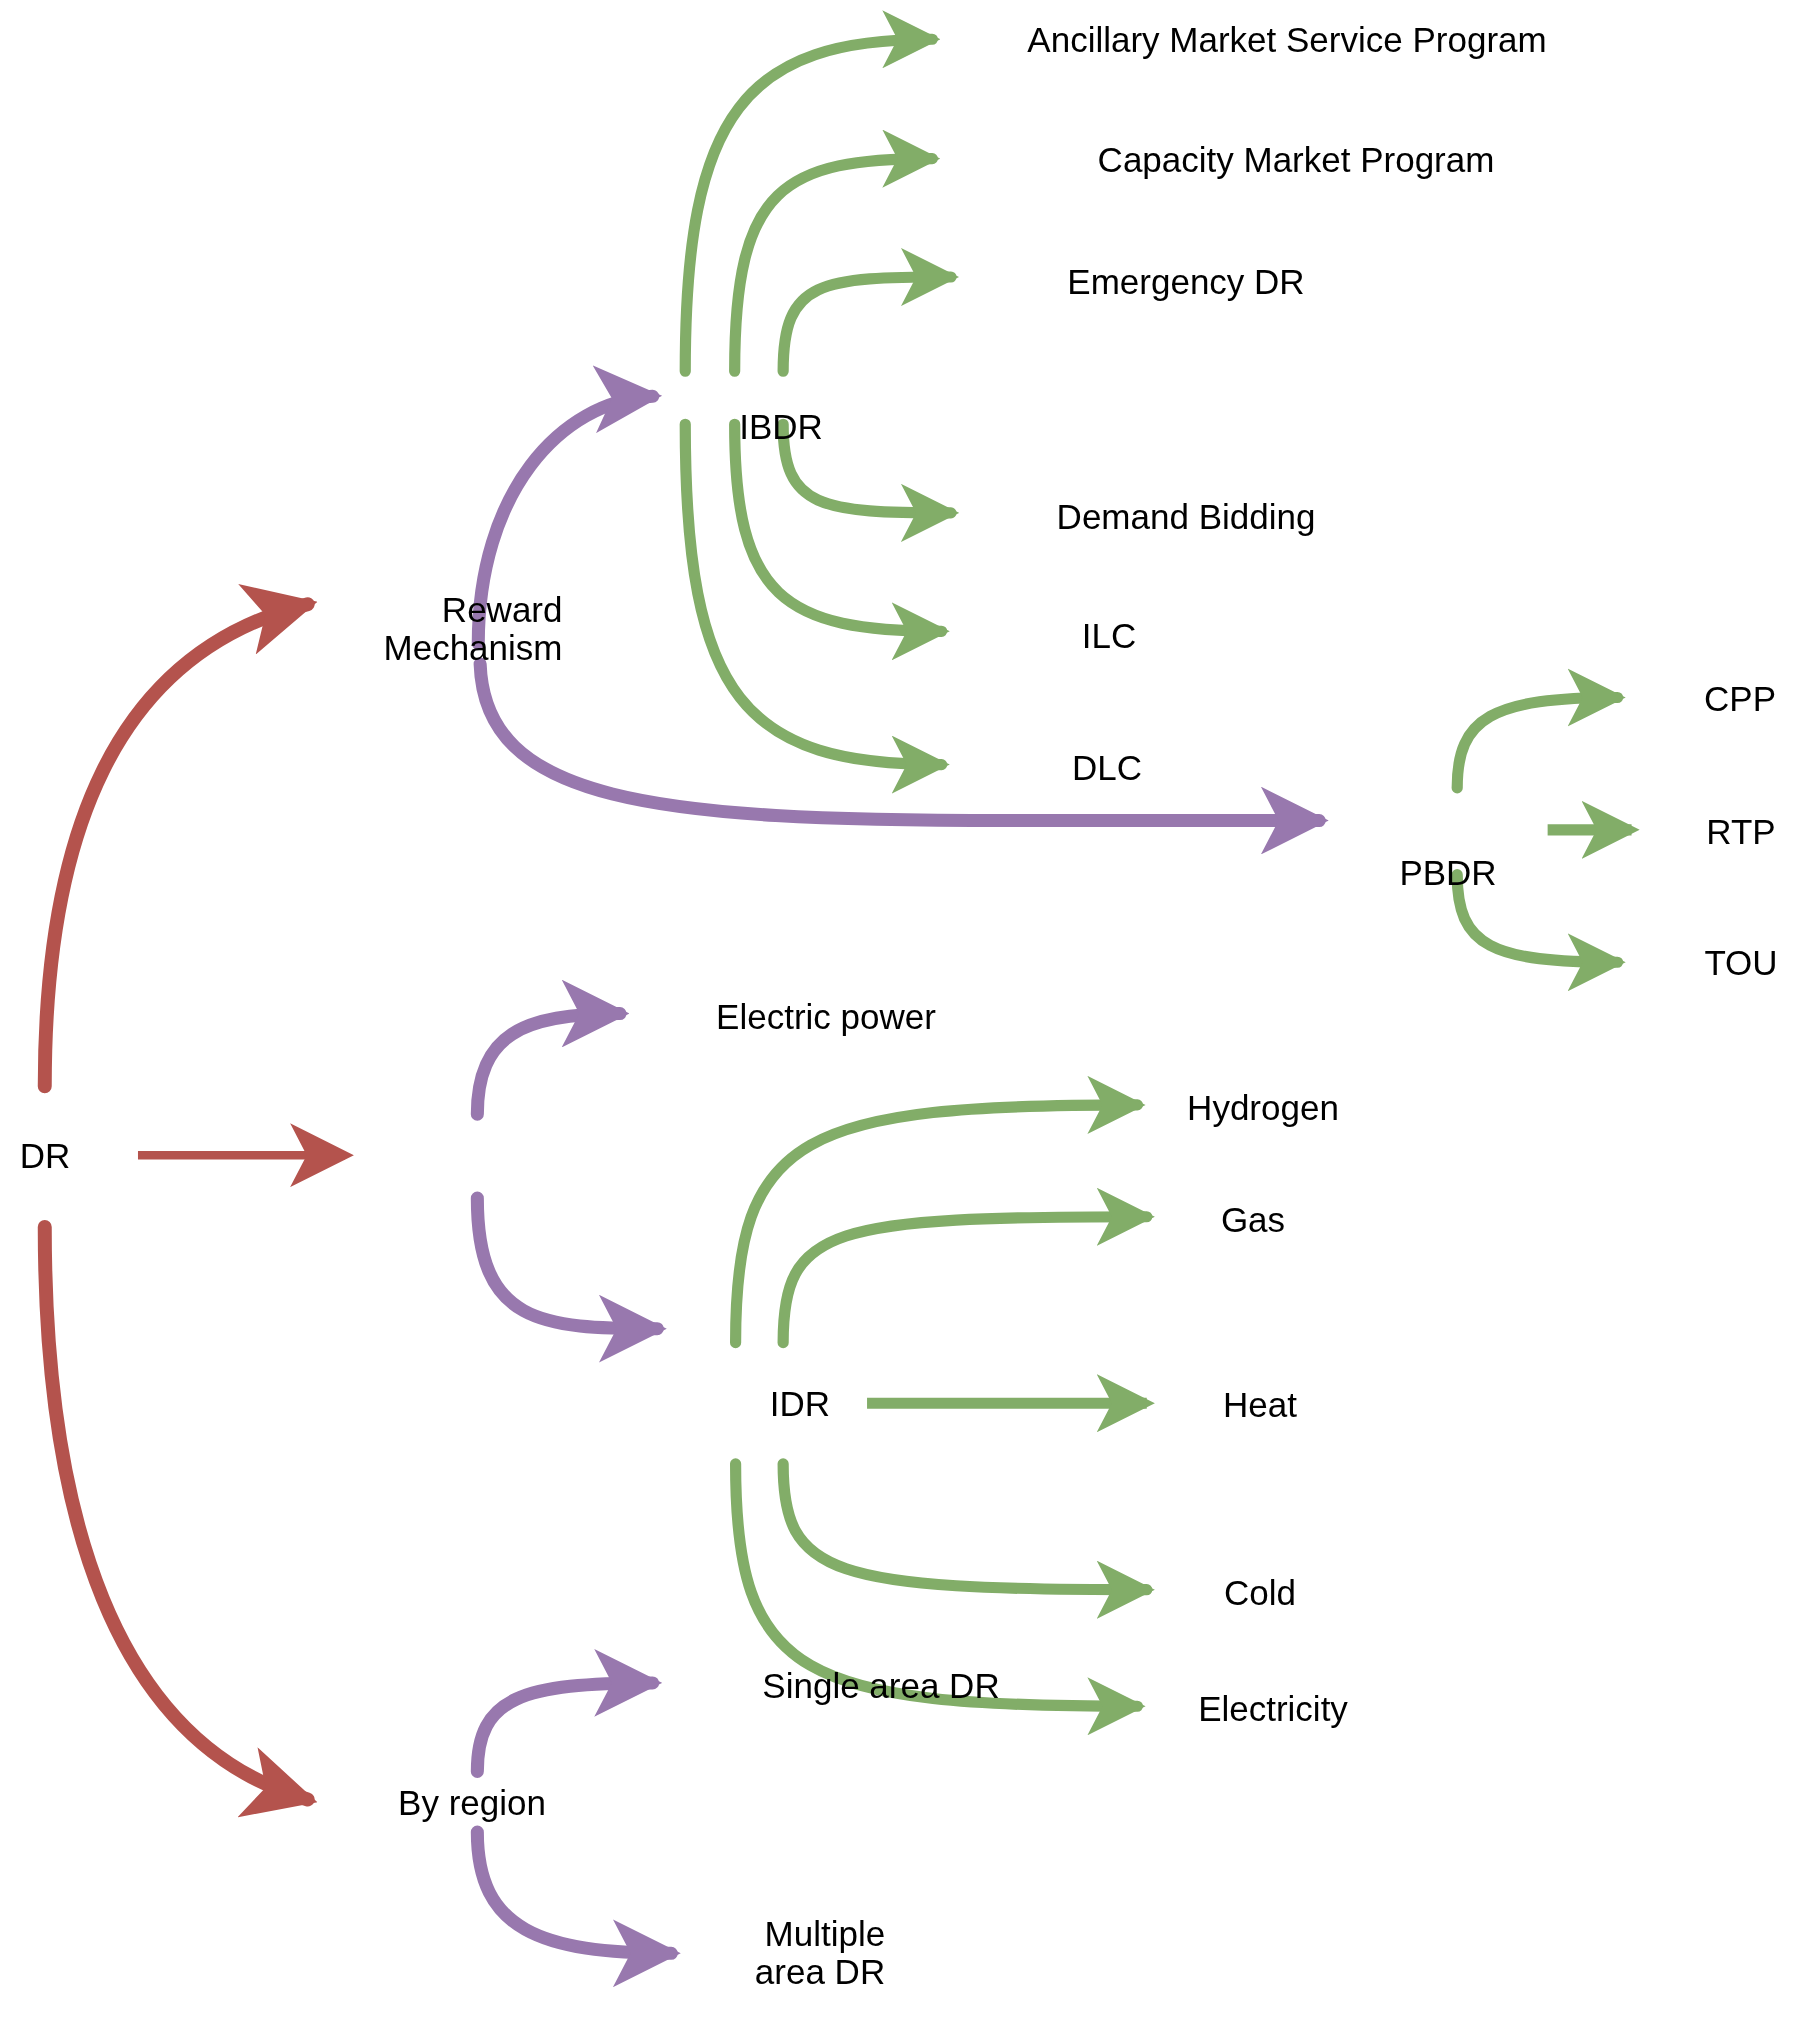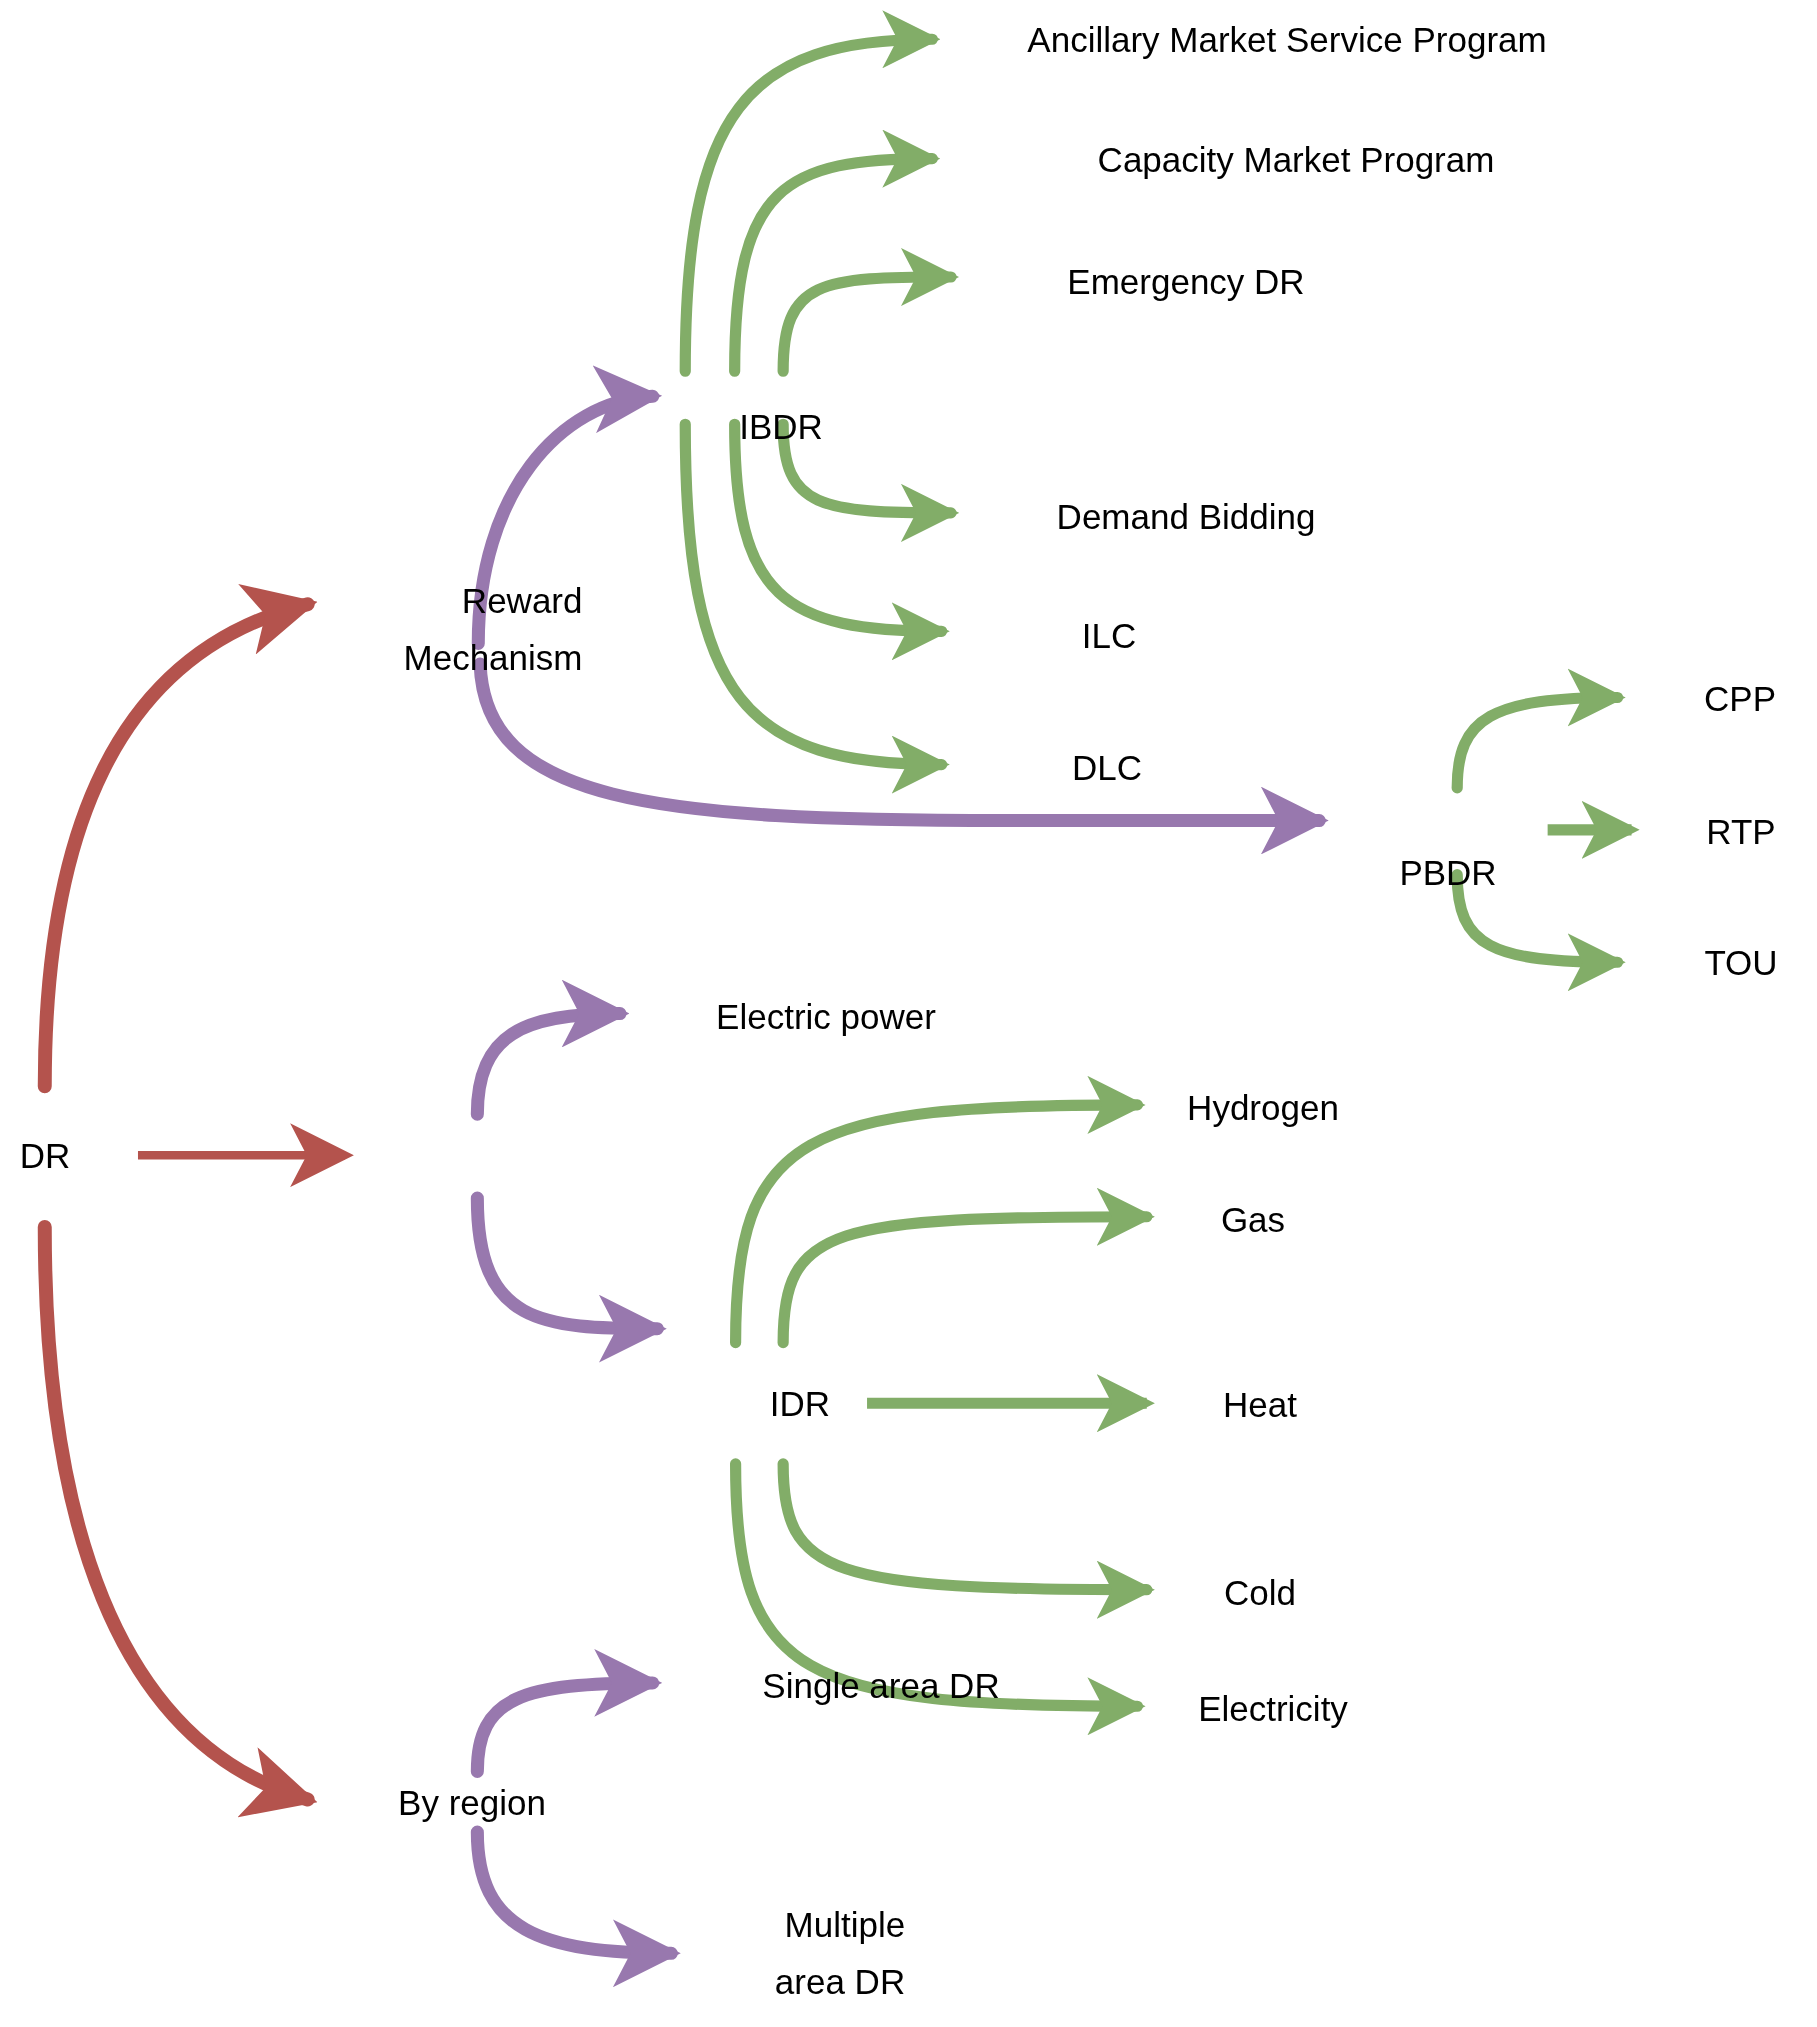--- a/index.html
+++ b/index.html
@@ -28,22 +28,21 @@
     color: #000000;
     font-family: "Liberation Sans", sans-serif;
     font-size: 35px;
     line-height: 43px;
     white-space: pre;
     text-align: right;
     transform: translate(-50%, -50%);
     letter-spacing: 0px;
   }
   .node-label.two-line {
-    line-height: 57px;
-    margin-left: 20px;
+    line-height: 38px;
   }
 </style>
 </head>
 <body>
 
 <div id="diagram-root">
 
   <svg id="edges" viewBox="0 0 1950 2175" width="1818" height="2028" xmlns="http://www.w3.org/2000/svg">
 
     <defs>

